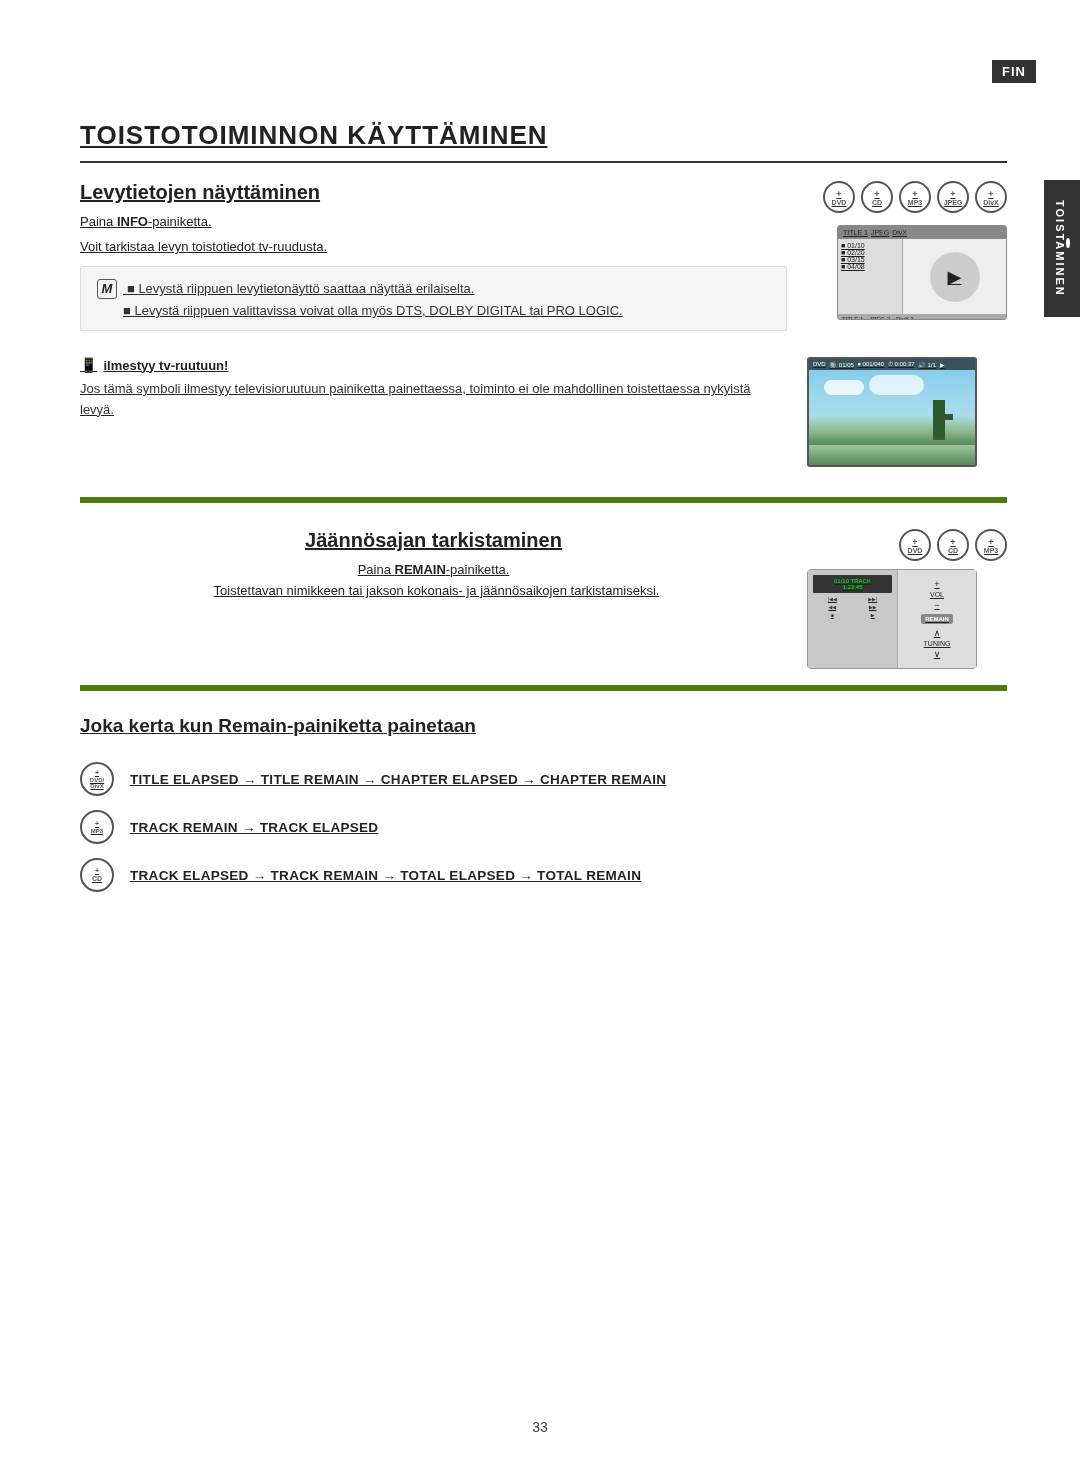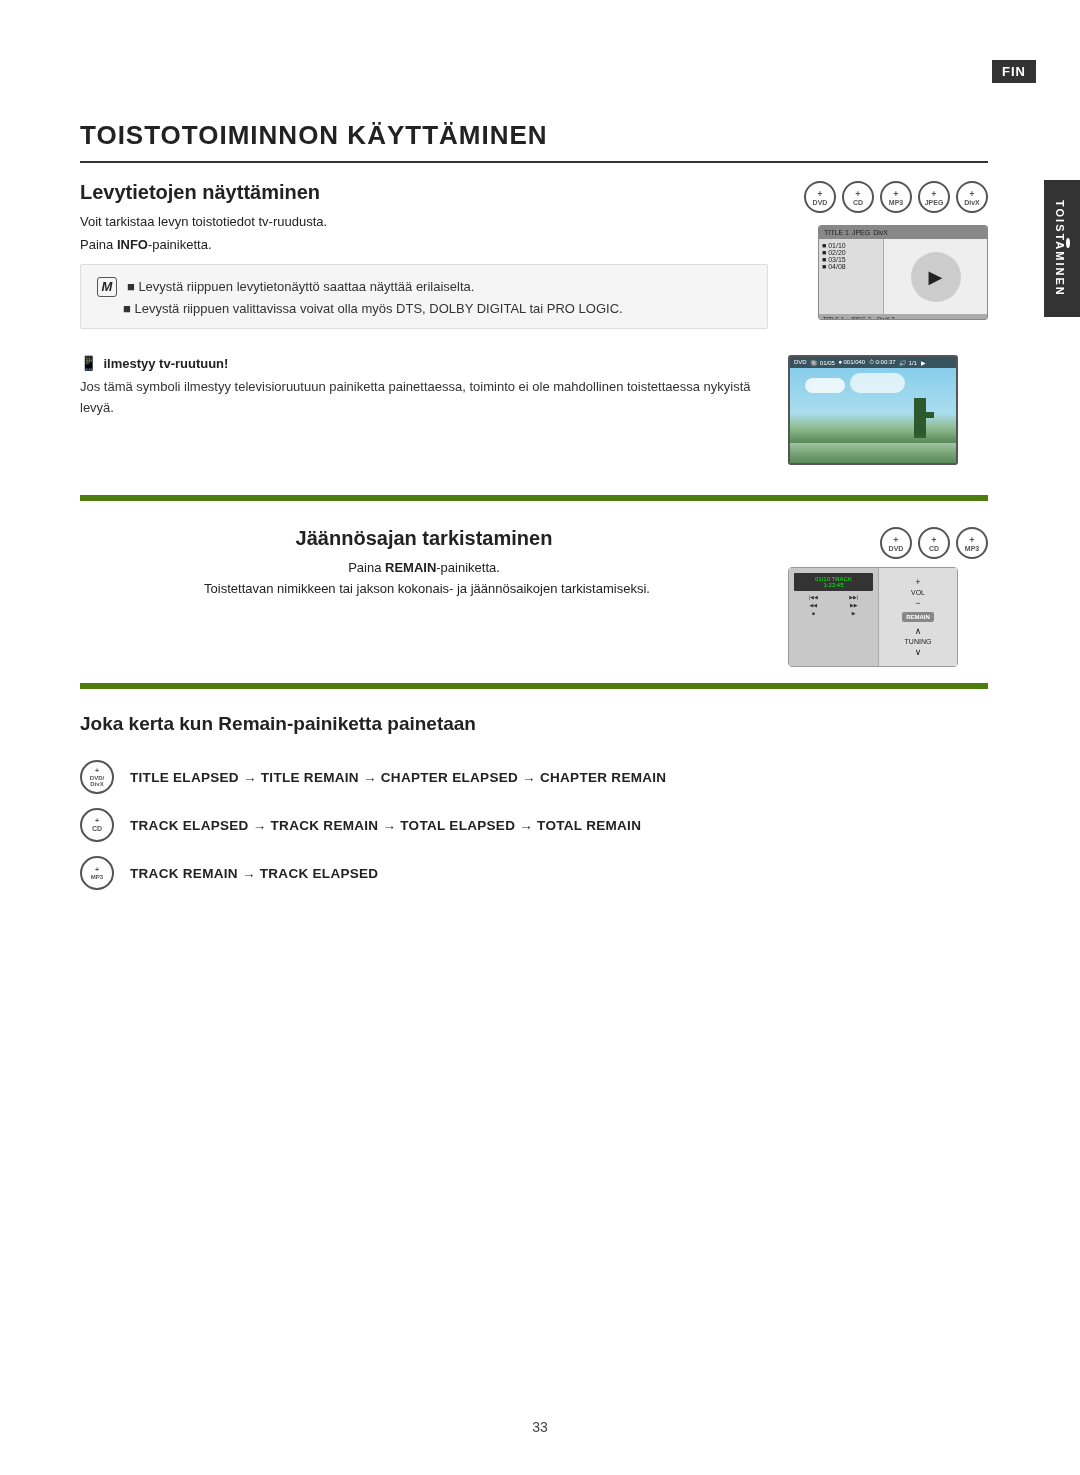--- a/index.html
+++ b/index.html
@@ -12,21 +12,22 @@
       font-size: 14px;
       color: #222;
       position: relative;
       overflow: hidden;
     }
 
     .page-container {
       width: 1080px;
       height: 1475px;
       position: relative;
-      padding: 60px 92px 60px 80px;
+      padding: 60px 73px 60px 80px;
+      text-decoration: underline;
     }
 
     
     .right-tab {
       position: absolute;
       right: 0;
       top: 180px;
       width: 36px;
       background: #333;
       writing-mode: vertical-rl;
@@ -298,22 +299,22 @@
 </div>
 
 <div class="page-container">
 
   <div class="main-title">TOISTOTOIMINNON KÄYTTÄMINEN</div>
 
   <div class="section">
     <div style="display:flex; align-items:flex-start; justify-content:space-between;">
       <div style="flex:1; padding-right:20px;">
         <div class="section-title">Levytietojen näyttäminen</div>
+        <p style="font-size:13px; margin-bottom:10px;">Paina <strong>INFO</strong>-painiketta.</p>
         <p style="font-size:13px; margin-bottom:8px;">Voit tarkistaa levyn toistotiedot tv-ruudusta.</p>
-        <p style="font-size:13px; margin-bottom:10px;">Paina <strong>INFO</strong>-painiketta.</p>
 
         <div class="note-box">
           <span class="note-icon">M</span>
           <span class="note-text">
             <span>■</span>
             <span>Levystä riippuen levytietonäyttö saattaa näyttää erilaiselta.</span>
           </span>
           <div class="note-sub">
             <span>■</span>
             <span>Levystä riippuen valittavissa voivat olla myös DTS, DOLBY DIGITAL tai PRO LOGIC.</span>
@@ -477,29 +478,29 @@
         <span>+</span>
         <span style="font-size:6px; line-height:1;">DVD/</span>
         <span style="font-size:6px; line-height:1;">DivX</span>
       </div>
       <span class="remain-text">TITLE ELAPSED → TITLE REMAIN → CHAPTER ELAPSED → CHAPTER REMAIN</span>
     </div>
 
     <div class="remain-row">
       <div class="remain-icon">
         <span>+</span>
-        <span style="font-size:7px;">CD</span>
-      </div>
-      <span class="remain-text">TRACK ELAPSED → TRACK REMAIN → TOTAL ELAPSED → TOTAL REMAIN</span>
+        <span style="font-size:6px;">MP3</span>
+      </div>
+      <span class="remain-text">TRACK REMAIN → TRACK ELAPSED</span>
     </div>
 
     <div class="remain-row">
       <div class="remain-icon">
         <span>+</span>
-        <span style="font-size:6px;">MP3</span>
-      </div>
-      <span class="remain-text">TRACK REMAIN → TRACK ELAPSED</span>
+        <span style="font-size:7px;">CD</span>
+      </div>
+      <span class="remain-text">TRACK ELAPSED → TRACK REMAIN → TOTAL ELAPSED → TOTAL REMAIN</span>
     </div>
   </div>
 
   <div class="page-number">33</div>
 
 </div>
 
 </body></html>

